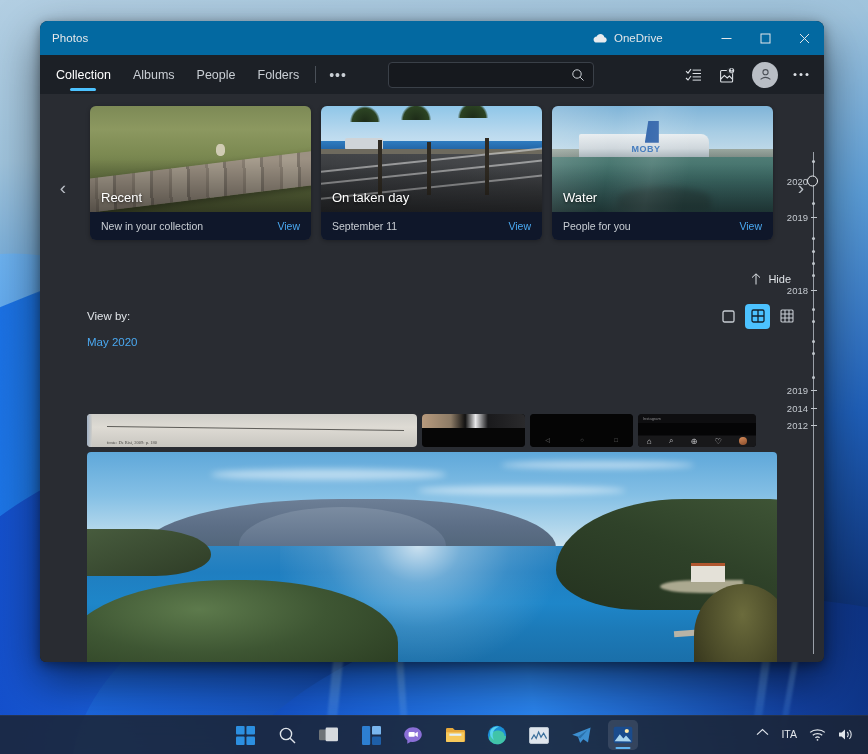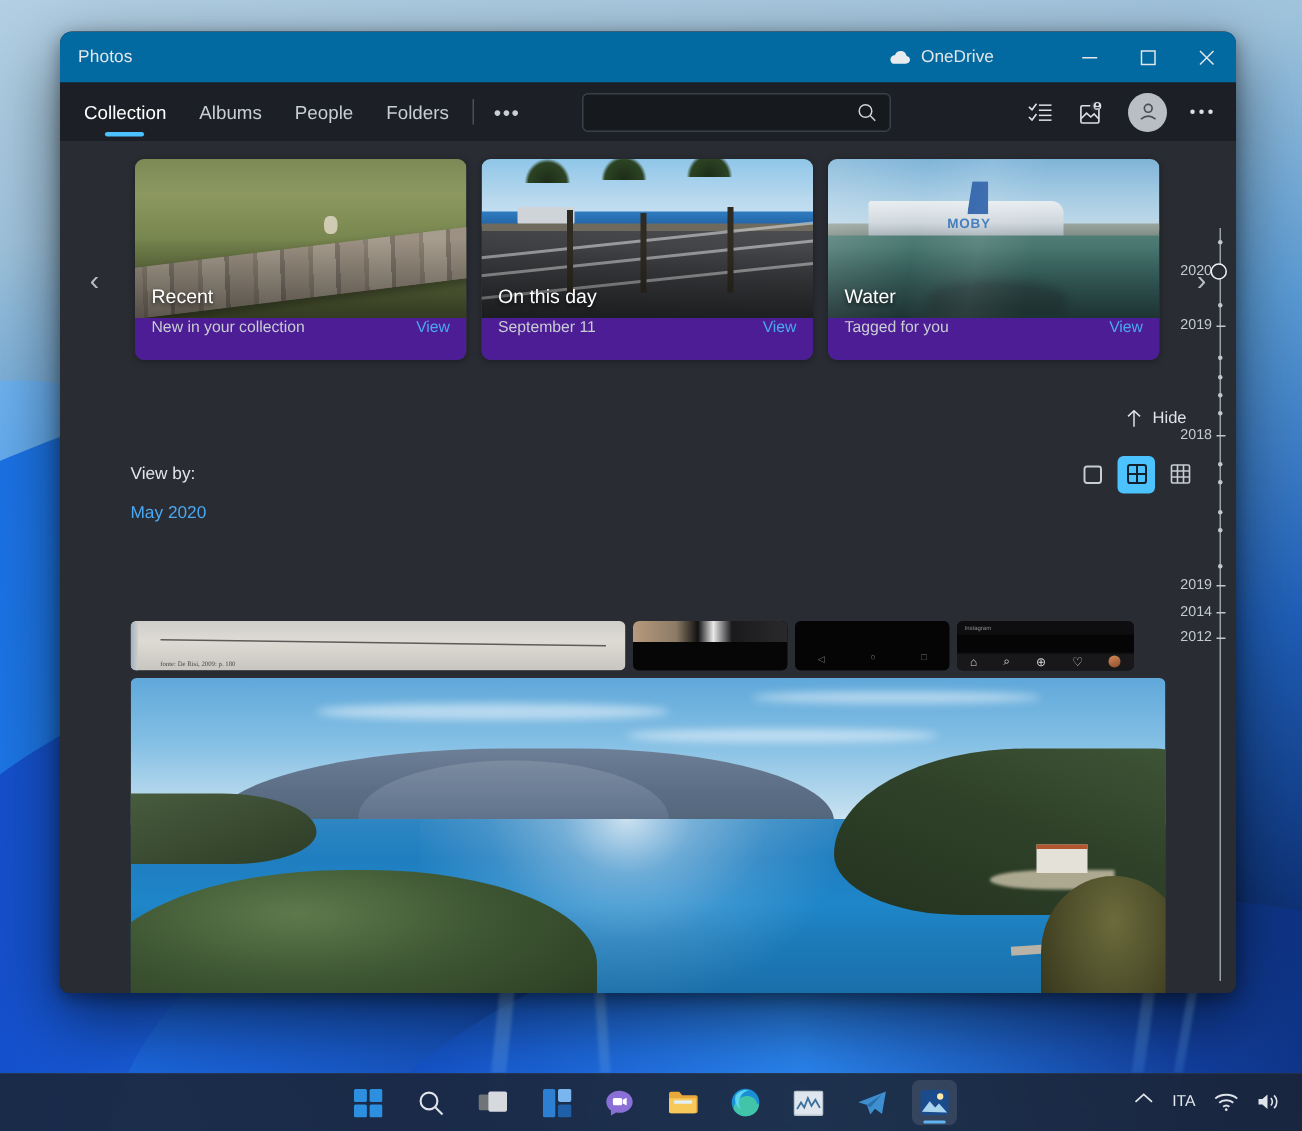--- a/index.html
+++ b/index.html
@@ -234,24 +234,24 @@
   }
   .card-img .label {
     position: absolute;
     left: 11px; bottom: 7px;
     color: #fff;
     font-size: 13px;
     text-shadow: 0 1px 3px rgba(0,0,0,.7);
   }
   .card-foot {
     height: 28px;
-    display: flex; 
+    display: flex; align-items: center;
     justify-content: space-between;
     padding: 0 11px;
-    background: #4c1d95;
+    background: #0f172a;
   }
   .card-foot .sub { color: #c8cdd3; font-size: 10.5px; }
   .card-foot .view { color: #4aa8f0; font-size: 10.5px; }
 
   
   .art-recent {
     position: absolute; inset: 0;
     background:
       linear-gradient(180deg, #7d8a56 0%, #8c9860 22%, #7c8a52 45%, #6e7c48 60%, #5d6a3c 100%);
   }
@@ -810,21 +810,21 @@
                 <div class="lane" style="left:-5%;top:74%;width:115%;transform:rotate(-6deg);"></div>
                 <div class="lane" style="left:-5%;top:88%;width:115%;transform:rotate(-6deg);"></div>
                 <div class="palm" style="left:26%;height:52%;"></div>
                 <div class="frond" style="left:13%;top:0%;"></div>
                 <div class="palm" style="left:48%;height:50%;"></div>
                 <div class="frond" style="left:36%;top:-2%;"></div>
                 <div class="palm" style="left:74%;height:54%;"></div>
                 <div class="frond" style="left:62%;top:-4%;"></div>
                 <div class="shade" style="position:absolute;inset:0;background:linear-gradient(180deg,rgba(0,0,0,0) 55%,rgba(0,0,0,.42) 100%);"></div>
               </div>
-              <div class="label">On this day</div>
+              <div class="label">On taken day</div>
             </div>
             <div class="card-foot">
               <span class="sub">September 11</span>
               <span class="view">View</span>
             </div>
           </div>
 
           <div class="card">
             <div class="card-img">
               <div class="art-water">
@@ -834,21 +834,21 @@
                 <div class="funnel"></div>
                 <div class="moby">MOBY</div>
                 <div class="water"></div>
                 <div class="rock"></div>
                 <div class="glass"></div>
                 <div class="shade" style="position:absolute;inset:0;background:linear-gradient(180deg,rgba(0,0,0,0) 55%,rgba(0,0,0,.35) 100%);"></div>
               </div>
               <div class="label">Water</div>
             </div>
             <div class="card-foot">
-              <span class="sub">Tagged for you</span>
+              <span class="sub">People for you</span>
               <span class="view">View</span>
             </div>
           </div>
 
         </div>
       </div>
 
       <div class="hide-row">
         <div class="hide-btn">
           <svg width="10" height="12" viewBox="0 0 10 12">

